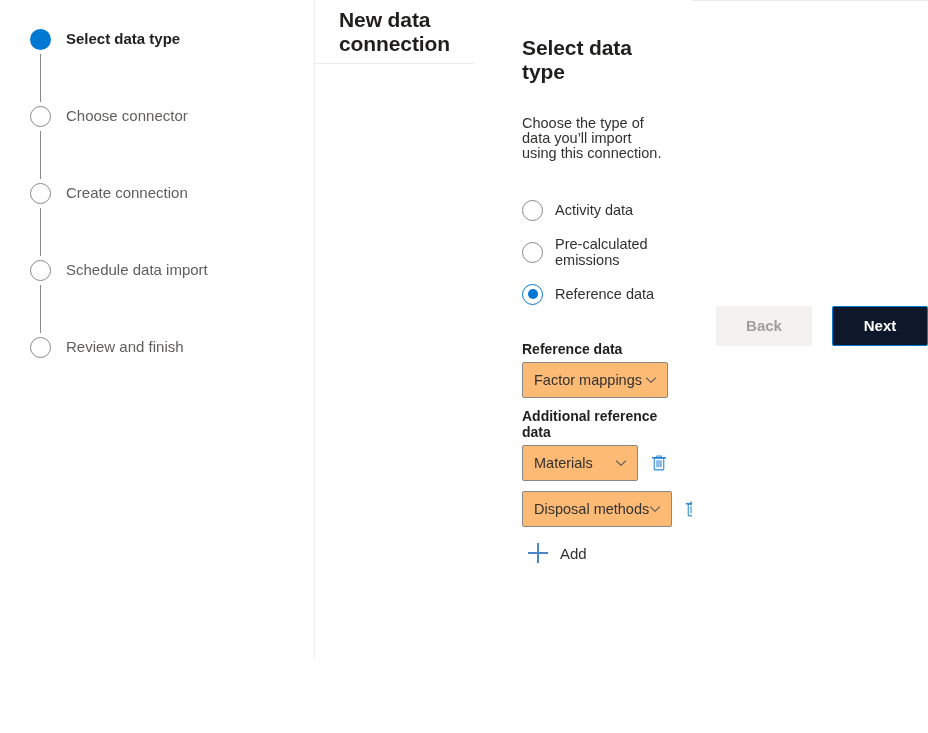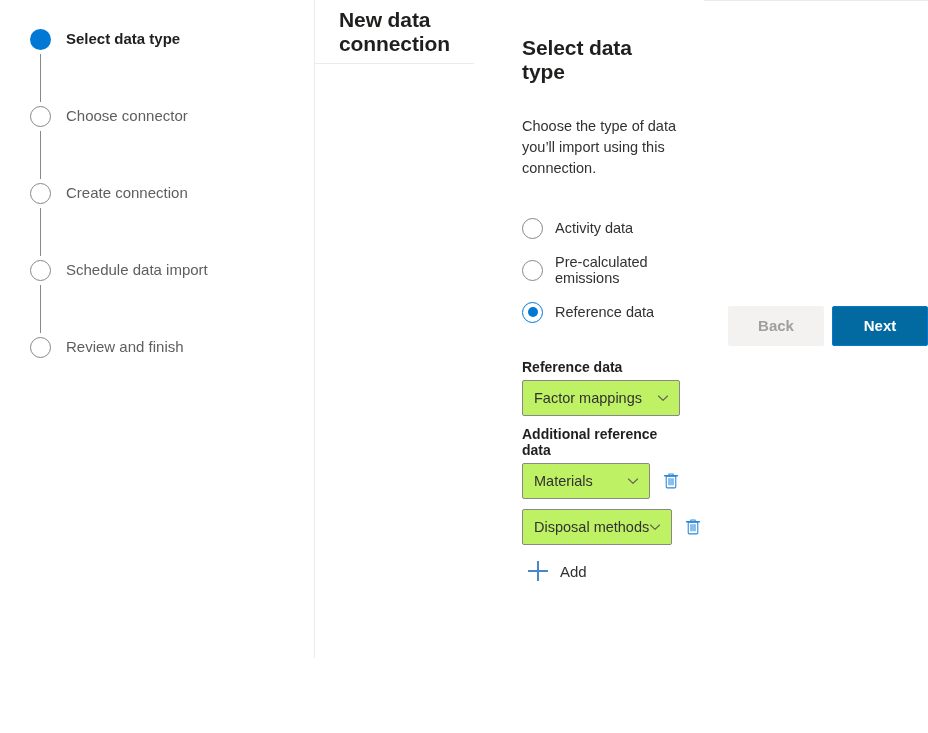--- a/index.html
+++ b/index.html
@@ -116,21 +116,21 @@
 
   .section-title {
     font-size: 21px;
     font-weight: bold;
     color: #201f1e;
     margin: 0 0 32px 0;
     letter-spacing: -0.1px;
   }
   .section-desc {
     font-size: 14.5px;
-    line-height: 21px;
+    line-height: 15px;
     color: #323130;
     max-width: 360px;
     margin: 0 0 28px 0;
   }
 
   
   .radio-group { margin: 0 0 26px 0; }
   .radio-row {
     display: flex;
     align-items: center;
@@ -176,21 +176,21 @@
 
   .dd-row {
     display: flex;
     align-items: center;
     margin-bottom: 10px;
   }
   .dropdown {
     height: 36px;
     border: 1px solid #8a8886;
     border-radius: 2px;
-    background: #bef264;
+    background: #fdba74;
     display: flex;
     align-items: center;
     padding: 0 10px 0 11px;
     cursor: pointer;
   }
   .dropdown.wide { width: 437px; }
   .dropdown.narrow { width: 380px; }
   .dd-value {
     flex: 1 1 auto;
     font-size: 14.5px;
@@ -252,41 +252,41 @@
     color: #323130;
   }
 
   
   .panel-footer {
     flex: 0 0 77px;
     border-top: 1px solid #edebe9;
     display: flex;
     align-items: center;
     padding: 0 0 8px 24px;
-    gap: 8px;
+    gap: 20px;
   }
   .btn {
     height: 40px;
     min-width: 96px;
     padding: 0 18px;
     border-radius: 2px;
     font-size: 15px;
     font-weight: bold;
     font-family: "Liberation Sans", sans-serif;
     border: 1px solid transparent;
     cursor: pointer;
   }
   .btn-secondary {
     background: #f3f2f1;
     color: #a19f9d;
     border-color: #f3f2f1;
     cursor: default;
   }
   .btn-primary {
-    background: #0369a1;
+    background: #0f172a;
     color: #ffffff;
     border-color: #0078d4;
   }
 </style>
 </head>
 <body>
 
 <div class="app">
 
   <div class="rail">

